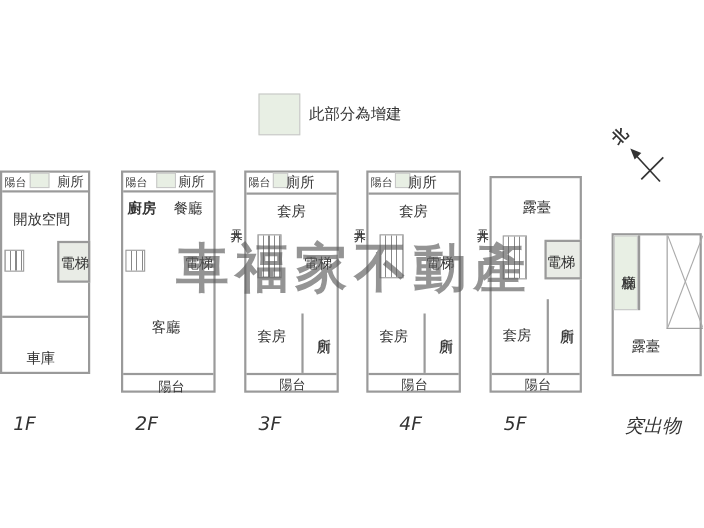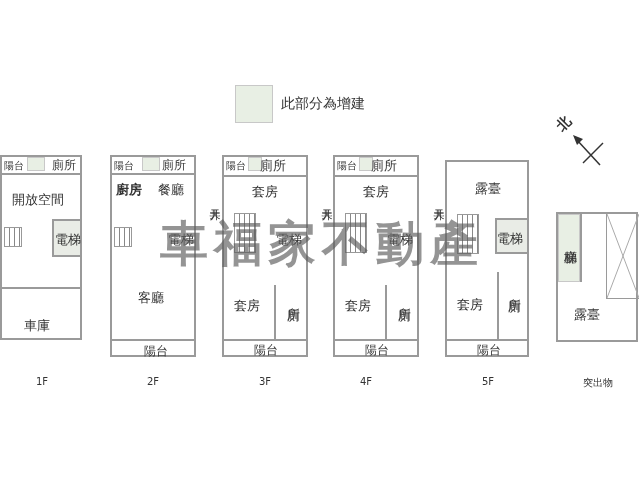--- a/index.html
+++ b/index.html
@@ -5,21 +5,21 @@
   html,body{margin:0;padding:0;background:#fff;}
   body{width:640px;height:480px;position:relative;overflow:hidden;font-family:"DejaVu Sans",sans-serif;color:#333;}
   .abs{position:absolute;}
   .plan{position:absolute;border:2px solid #9a9a9a;box-sizing:border-box;background:#fff;}
   .wall{position:absolute;background:#9a9a9a;}
   .room{position:absolute;font-size:13px;color:#333;text-align:center;white-space:nowrap;}
   .small{font-size:10px;}
   .ext{position:absolute;background:#e8efe4;border:1px solid #c8c8c8;box-sizing:border-box;}
   .lift{position:absolute;background:#e9ece6;border:2px solid #9a9a9a;box-sizing:border-box;}
   .stair{position:absolute;border:1px solid #999;box-sizing:border-box;background:repeating-linear-gradient(90deg,#fff 0 4px,#888 4px 5px);}
-  .floor-label{position:absolute;font-size:10px;color:#333;text-align:center;width:60px;}
+  .floor-label{position:absolute;font-size:17px;color:#333;text-align:left;width:60px;font-style:italic;}
   .watermark{position:absolute;left:160px;top:212px;font-size:48px;font-weight:bold;color:rgba(90,90,90,0.65);letter-spacing:6px;white-space:nowrap;pointer-events:none;}
   .vert{writing-mode:vertical-rl;}
 </style>
 </head>
 <body>
 
 <div class="ext" style="left:235px;top:85px;width:38px;height:38px;"></div>
 <div class="abs" style="left:281px;top:95px;font-size:14px;">此部分為增建</div>
 
 <div class="abs" style="left:555px;top:115px;width:60px;height:60px;">
@@ -114,15 +114,15 @@
       </svg>
   </div>
   <span class="room" style="left:16px;top:92px;">露臺</span>
 </div>
 
 <div class="watermark">車福家不動產</div>
 
 <div class="floor-label" style="left:12px;top:376px;">1F</div>
 <div class="floor-label" style="left:123px;top:376px;">2F</div>
 <div class="floor-label" style="left:235px;top:376px;">3F</div>
-<div class="floor-label" style="left:336px;top:376px;">4F</div>
+<div class="floor-label" style="left:363px;top:376px;">4F</div>
 <div class="floor-label" style="left:458px;top:376px;">5F</div>
 <div class="floor-label" style="left:568px;top:376px;">突出物</div>
 
 </body></html>

